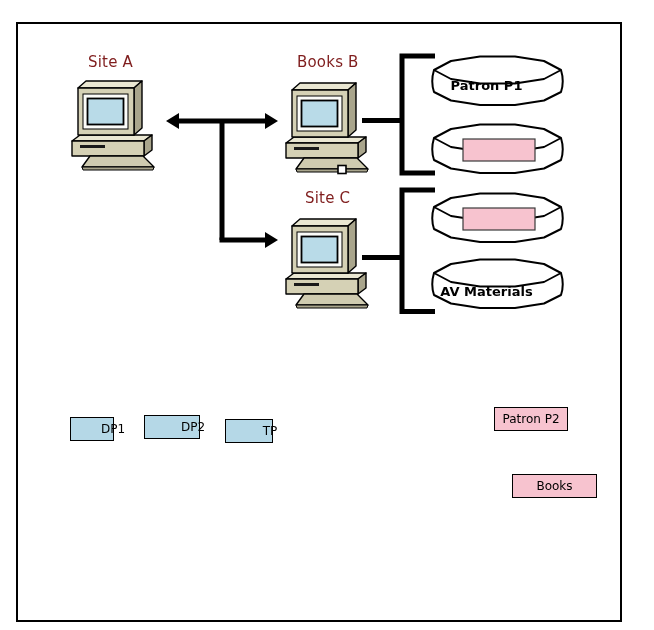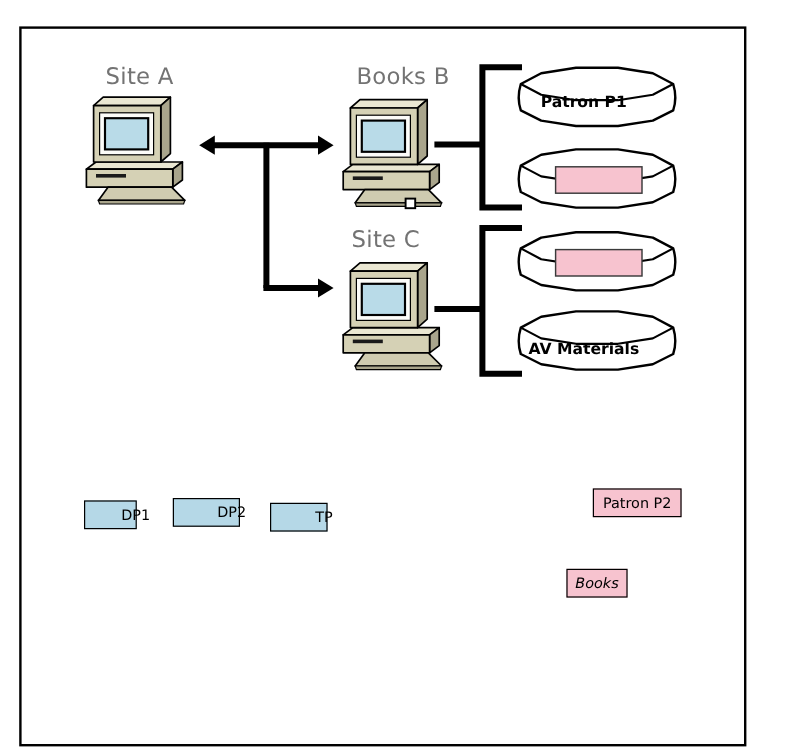--- a/index.html
+++ b/index.html
@@ -8,21 +8,21 @@
     font-family:"DejaVu Sans","Liberation Sans",sans-serif;
   }
   .abs { position:absolute; }
   .frame {
     left:16px; top:22px; width:602px; height:596px;
     border:2px solid #000; background:#fff;
   }
   svg.canvas { left:0; top:0; width:654px; height:630px; }
 
   
-  .site-label { font-size:19px; color:#737373; white-space:nowrap; letter-spacing:.2px; }
+  .site-label { font-size:15px; color:#7f1d1d; white-space:nowrap; letter-spacing:.2px; }
   .cyl-label  { width:105px; text-align:center; font-size:13px; font-weight:bold; color:#000; white-space:nowrap; }
   .legend-box {
     box-sizing:border-box; display:flex; align-items:center; justify-content:center;
     font-size:12px; color:#000; border:1px solid #000; white-space:nowrap;
   }
   .blue-box { background:var(--blue,#b5d8e7);padding-left:42px; }
   .pink-box { background:var(--pink,#f7c3cf); border-width:1.5px; }
 
   
   .ln   { stroke:#000; stroke-width:5; fill:none; }
@@ -116,23 +116,23 @@
   </g>
 
   <g transform="translate(434,258)">
     <path class="cylb" d="M0,15 L17,6 L46,1.5 L81,1.5 L110,6 L127,15 Q130.5,26.5 127,37 L110,45.5 L81,50 L46,50 L17,45.5 L0,37 Q-3.5,26.5 0,15 Z"></path>
     <path class="rim" d="M0,15 L17,24 L46,28.5 L81,28.5 L110,24 L127,15"></path>
   </g>
 </svg>
 
 <div class="abs site-label" style="left:88px; top:53px;">Site A</div>
 <div class="abs site-label" style="left:297px; top:53px;">Books B</div>
-<div class="abs site-label" style="left:293px; top:189px;">Site C</div>
+<div class="abs site-label" style="left:305px; top:189px;">Site C</div>
 
 <div class="abs cyl-label" style="left:434px; top:78px;">Patron P1</div>
 <div class="abs cyl-label" style="left:434px; top:284px;">AV Materials</div>
 
 <div class="abs legend-box blue-box" style="left:70px; top:417px; width:35px; height:24px;">DP1</div>
 <div class="abs legend-box blue-box" style="left:144px; top:415px; width:56px; height:24px;">DP2</div>
 <div class="abs legend-box blue-box" style="left:225px; top:419px; width:48px; height:24px;">TP</div>
 
 <div class="abs legend-box pink-box" style="left:494px; top:407px; width:74px; height:24px;">Patron P2</div>
-<div class="abs legend-box pink-box" style="left:472px; top:474px; width:51px; height:24px;font-style:italic;">Books</div>
+<div class="abs legend-box pink-box" style="left:512px; top:474px; width:85px; height:24px;">Books</div>
 
 </body></html>

